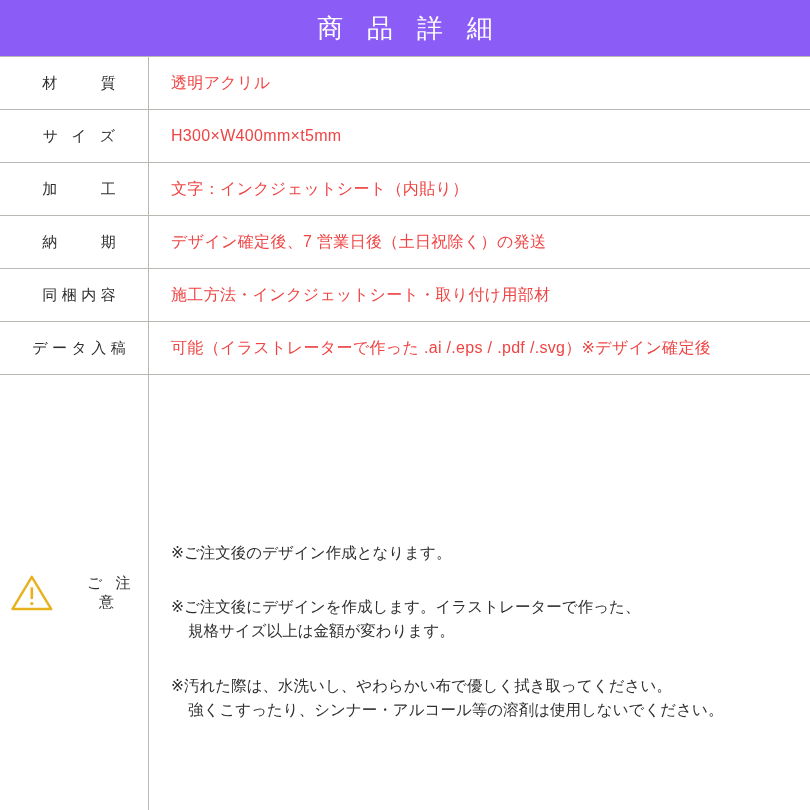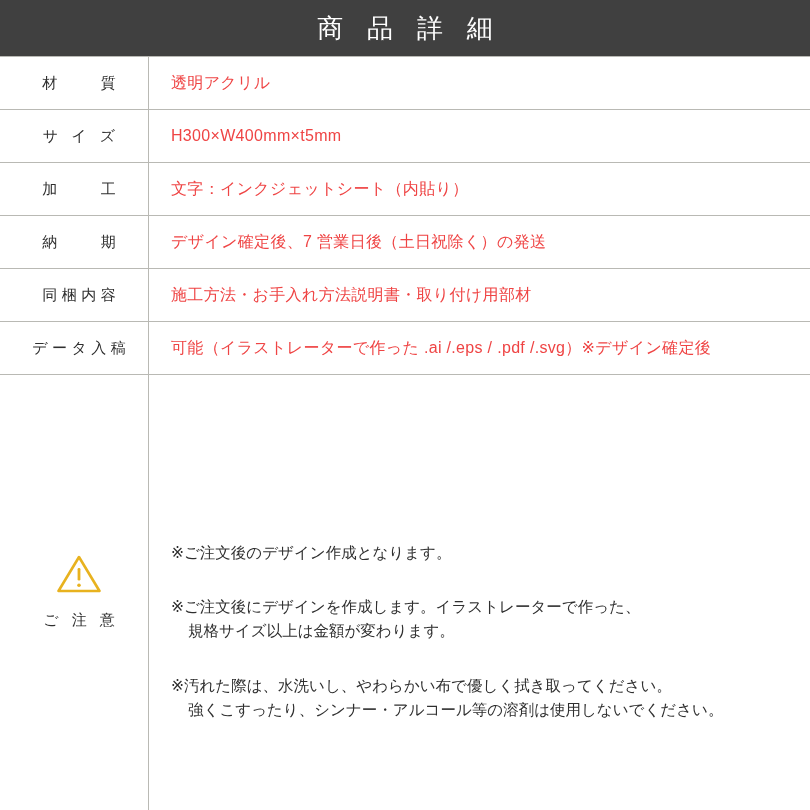--- a/index.html
+++ b/index.html
@@ -17,21 +17,21 @@
   .sheet {
     width: 810px;
     height: 810px;
     box-sizing: border-box;
     background: #ffffff;
     display: flex;
     flex-direction: column;
   }
   .title-bar {
     height: 56px;
-    background: #404040;
+    background: #8b5cf6;
     color: #ffffff;
     display: flex;
     align-items: center;
     justify-content: center;
     letter-spacing: 0.32em;
     font-size: 26px;
     font-weight: 400;
     text-indent: 0.32em;
   }
   table.spec {
@@ -69,21 +69,21 @@
     color: #ef4444;
     letter-spacing: 0.02em;
   }
   .row-spec { height: 53px; }
   .note-label-cell {
     text-align: center;
     vertical-align: middle;
   }
   .warn-wrap {
     display: flex;
-    flex-direction: column;
+    flex-direction: row;
     align-items: center;
     justify-content: center;
     gap: 18px;
   }
   .warn-icon {
     width: 44px;
     height: 38px;
     display: block;
   }
   .note-label-text {
@@ -129,21 +129,21 @@
       <tr class="row-spec">
         <td class="label-cell">加　　工</td>
         <td class="value-cell">文字：インクジェットシート（内貼り）</td>
       </tr>
       <tr class="row-spec">
         <td class="label-cell">納　　期</td>
         <td class="value-cell">デザイン確定後、7 営業日後（土日祝除く）の発送</td>
       </tr>
       <tr class="row-spec">
         <td class="label-cell">同梱内容</td>
-        <td class="value-cell">施工方法・お手入れ方法説明書・取り付け用部材</td>
+        <td class="value-cell">施工方法・インクジェットシート・取り付け用部材</td>
       </tr>
       <tr class="row-spec">
         <td class="label-cell">データ入稿</td>
         <td class="value-cell">可能（イラストレーターで作った .ai /.eps / .pdf /.svg）※デザイン確定後</td>
       </tr>
       <tr>
         <td class="label-cell note-label-cell">
           <div class="warn-wrap">
             <svg class="warn-icon" viewBox="0 0 44 38" aria-hidden="true">
               <path d="M22 2 L42.5 36 L1.5 36 Z" fill="none" stroke="#e8b21f" stroke-width="2.6" stroke-linejoin="round"></path>

